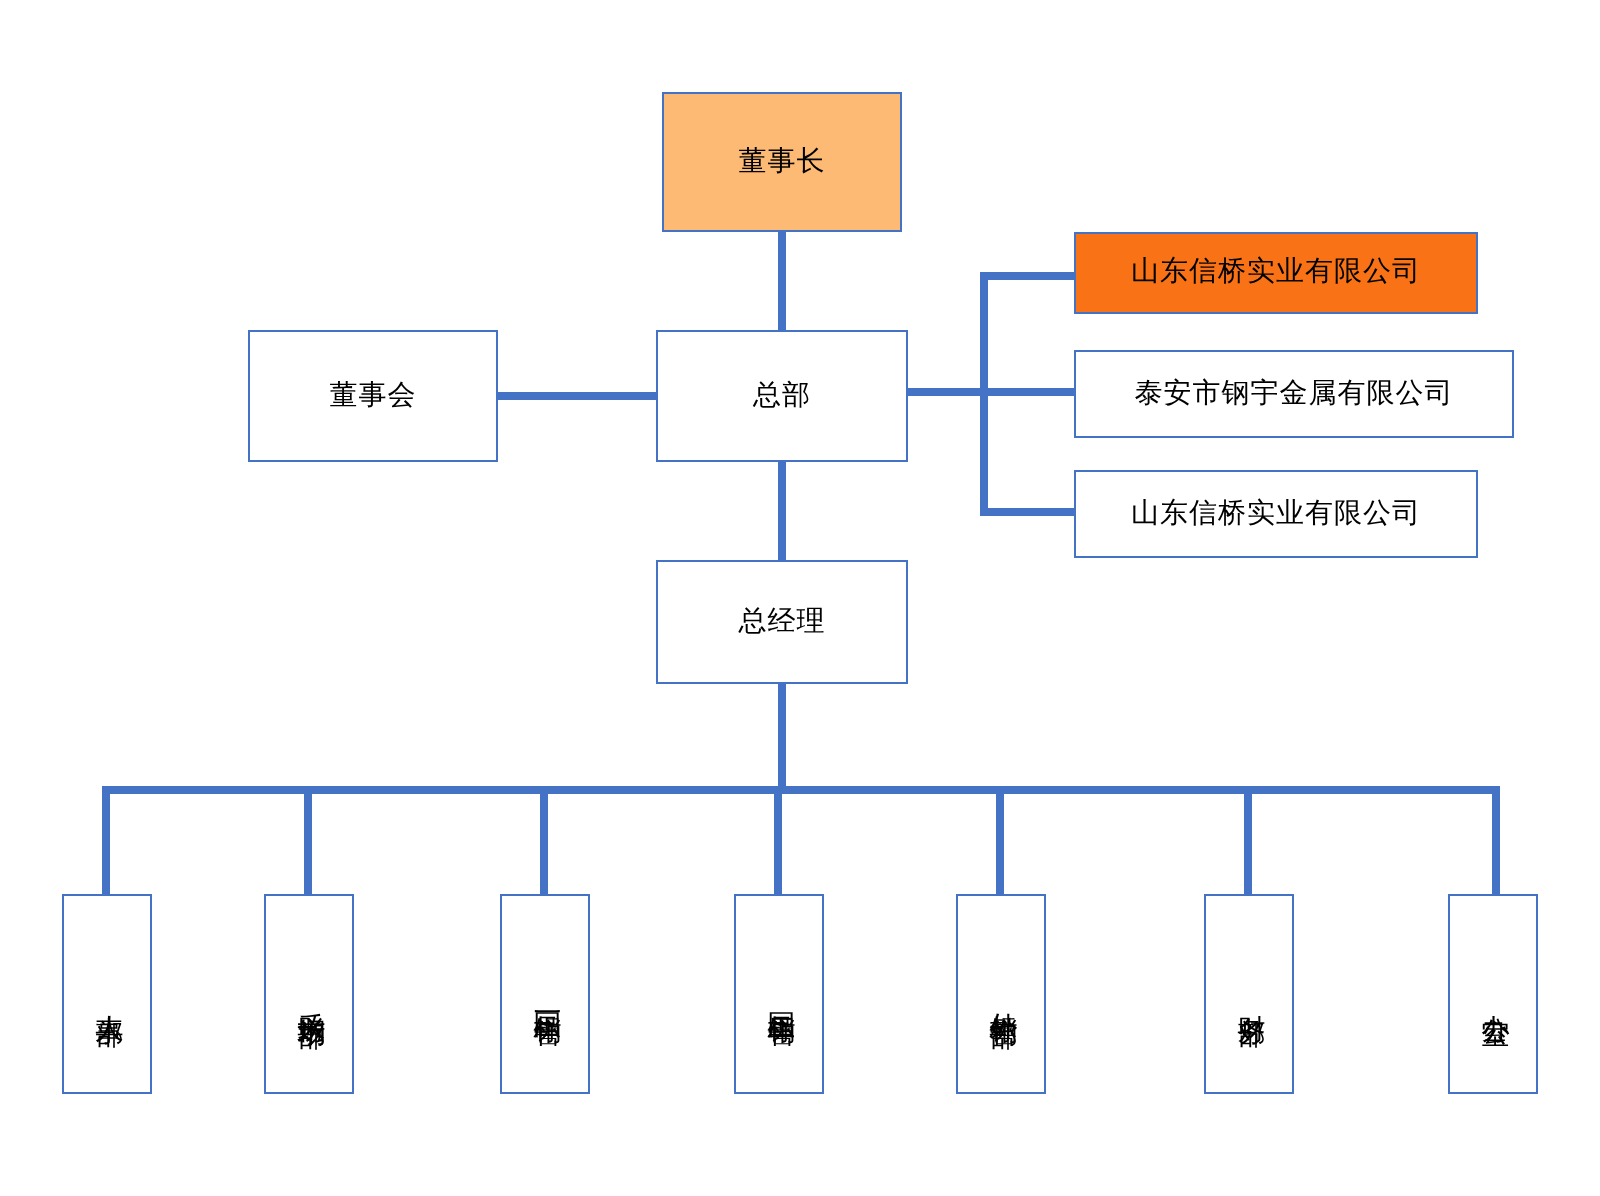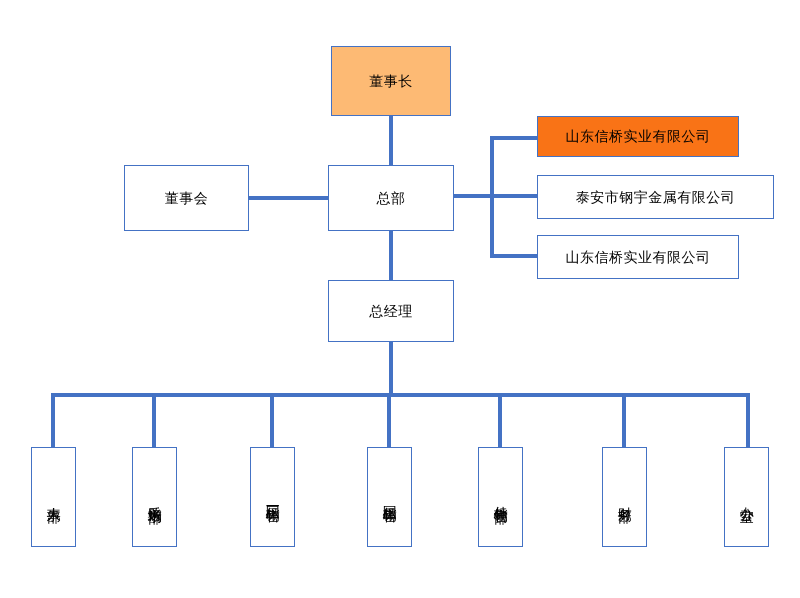--- a/index.html
+++ b/index.html
@@ -80,21 +80,21 @@
     </div>
     <div class="node" style="left: 328px; top: 165px; width: 126px; height: 66px; border-color: rgb(68, 114, 196); background: rgb(255, 255, 255);">
       <span class="node-label" style="color: rgb(0, 0, 0);">总部</span>
     </div>
     <div class="node" style="left: 328px; top: 280px; width: 126px; height: 62px; border-color: rgb(68, 114, 196); background: rgb(255, 255, 255);">
       <span class="node-label" style="color: rgb(0, 0, 0);">总经理</span>
     </div>
     <div class="node" style="left: 537px; top: 116px; width: 202px; height: 41px; border-color: rgb(68, 114, 196); background: #f97316;">
       <span class="node-label" style="color: rgb(0, 0, 0);">山东信桥实业有限公司</span>
     </div>
-    <div class="node" style="left: 537px; top: 175px; width: 237px; height: 44px; border-color: rgb(68, 114, 196); background: rgb(255, 255, 255);">
+    <div class="node" style="left: 537px; top: 175px; width: 220px; height: 44px; border-color: rgb(68, 114, 196); background: rgb(255, 255, 255);">
       <span class="node-label" style="color: rgb(0, 0, 0);">泰安市钢宇金属有限公司</span>
     </div>
     <div class="node" style="left: 537px; top: 235px; width: 202px; height: 44px; border-color: rgb(68, 114, 196); background: rgb(255, 255, 255);">
       <span class="node-label" style="color: rgb(0, 0, 0);">山东信桥实业有限公司</span>
     </div>
     <div class="node vertical" style="left: 31px; top: 447px; width: 45px; height: 100px; border-color: rgb(68, 114, 196); background: rgb(255, 255, 255);">
       <span class="node-label" style="color: rgb(0, 0, 0);">人事部</span>
     </div>
     <div class="node vertical" style="left: 132px; top: 447px; width: 45px; height: 100px; border-color: rgb(68, 114, 196); background: rgb(255, 255, 255);">
       <span class="node-label" style="color: rgb(0, 0, 0);">采购市场部</span>

